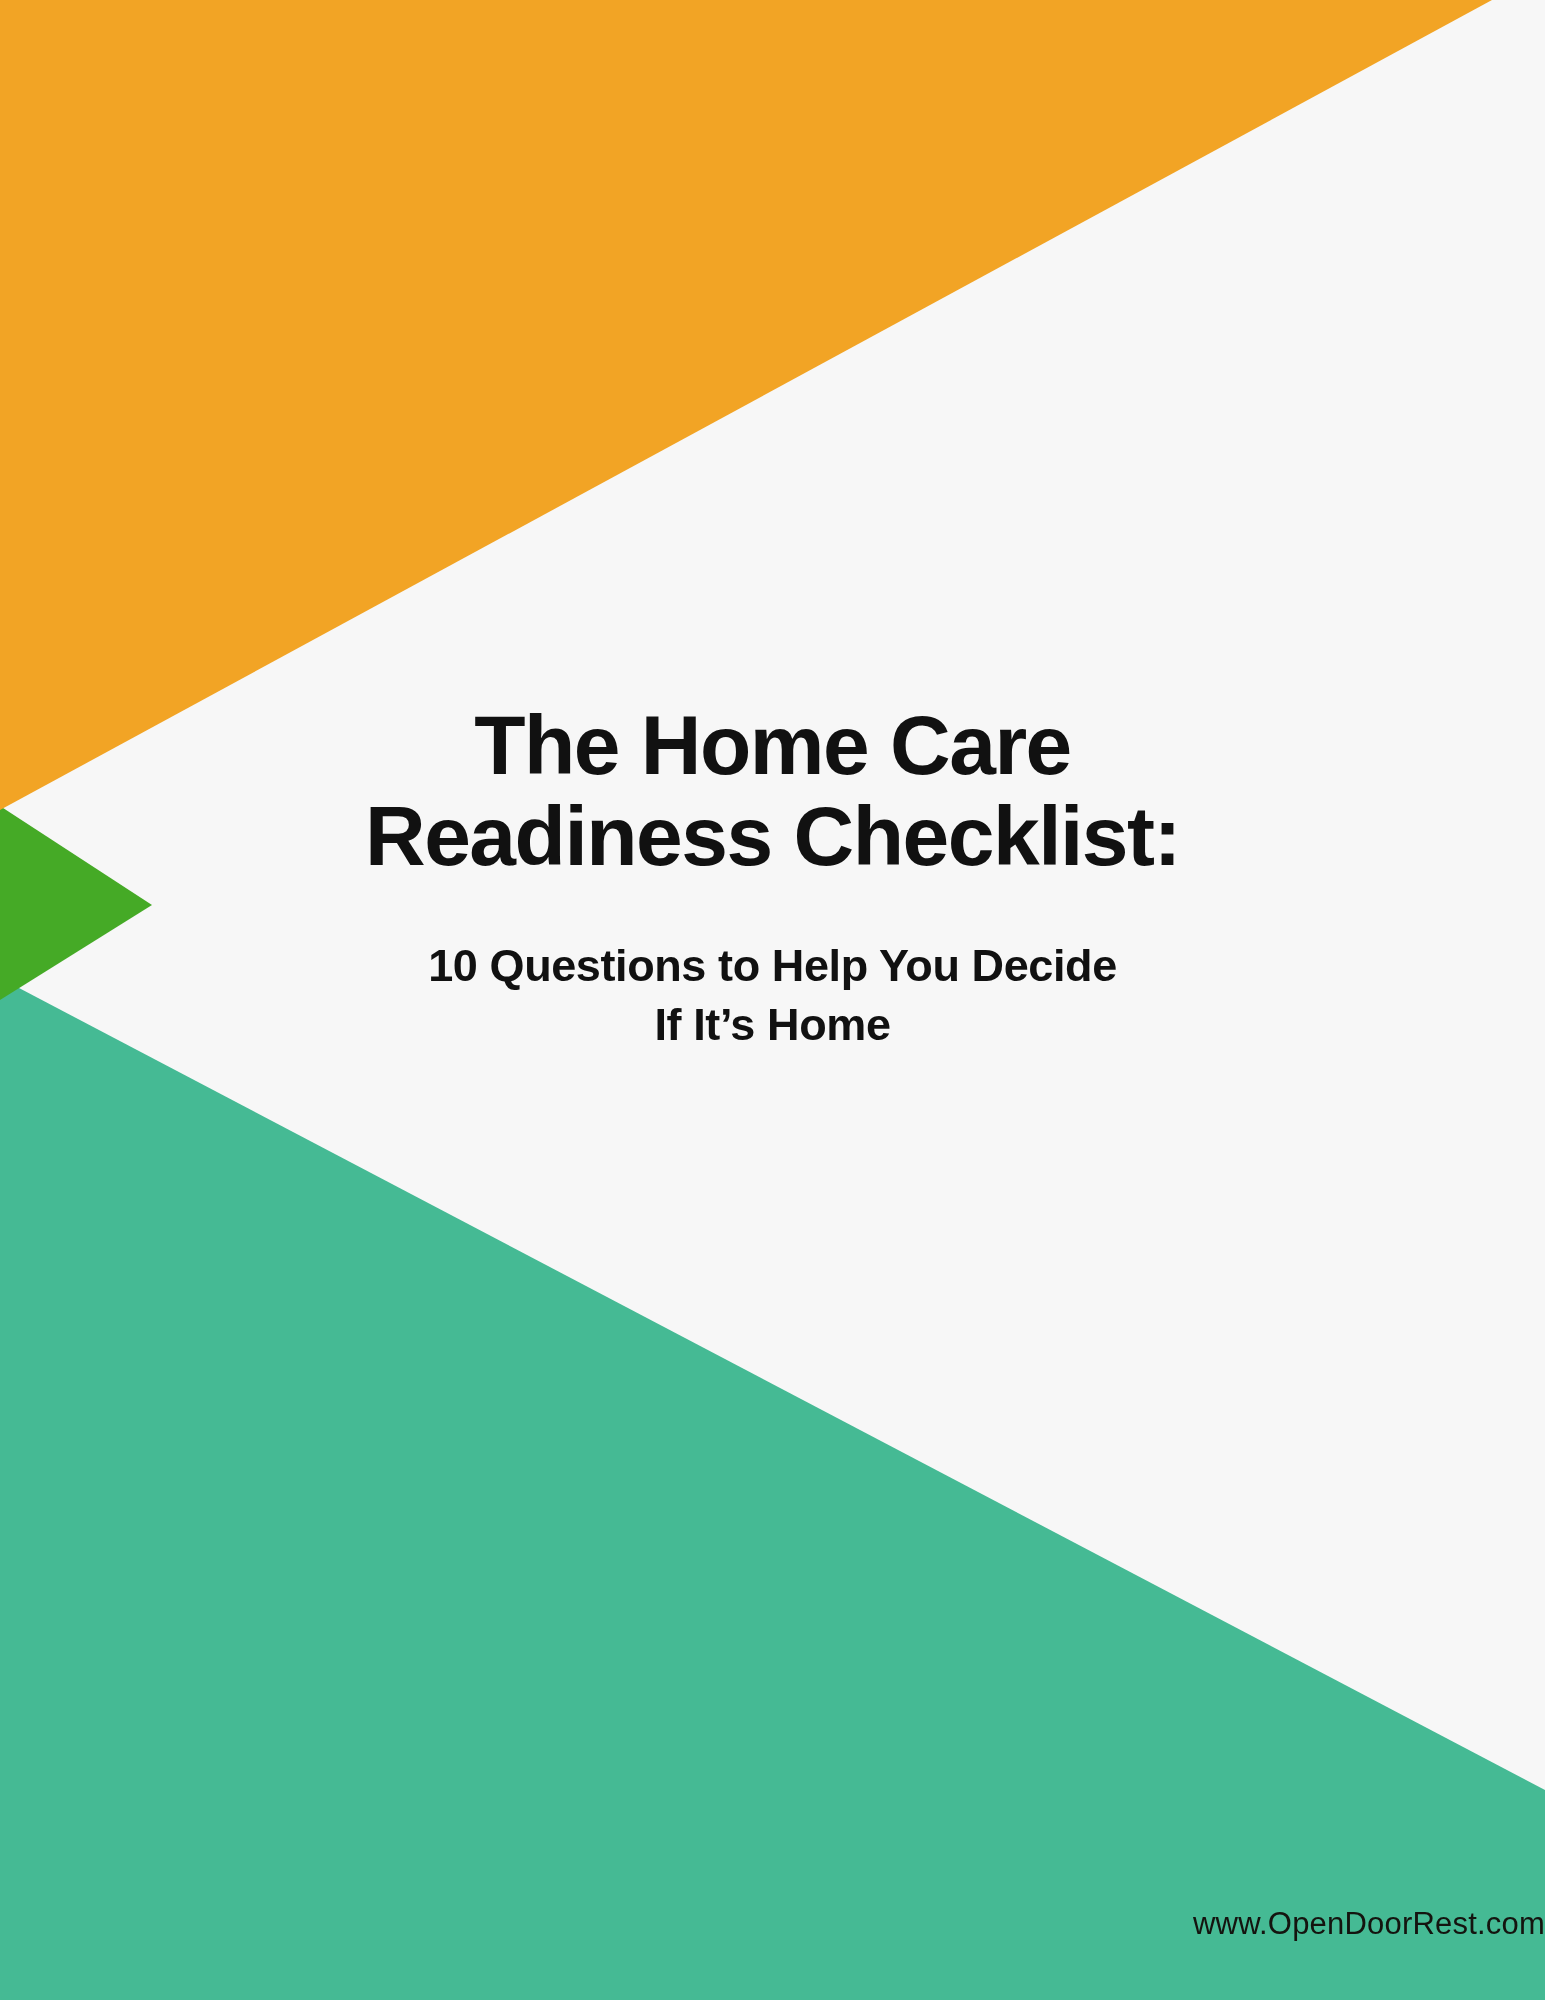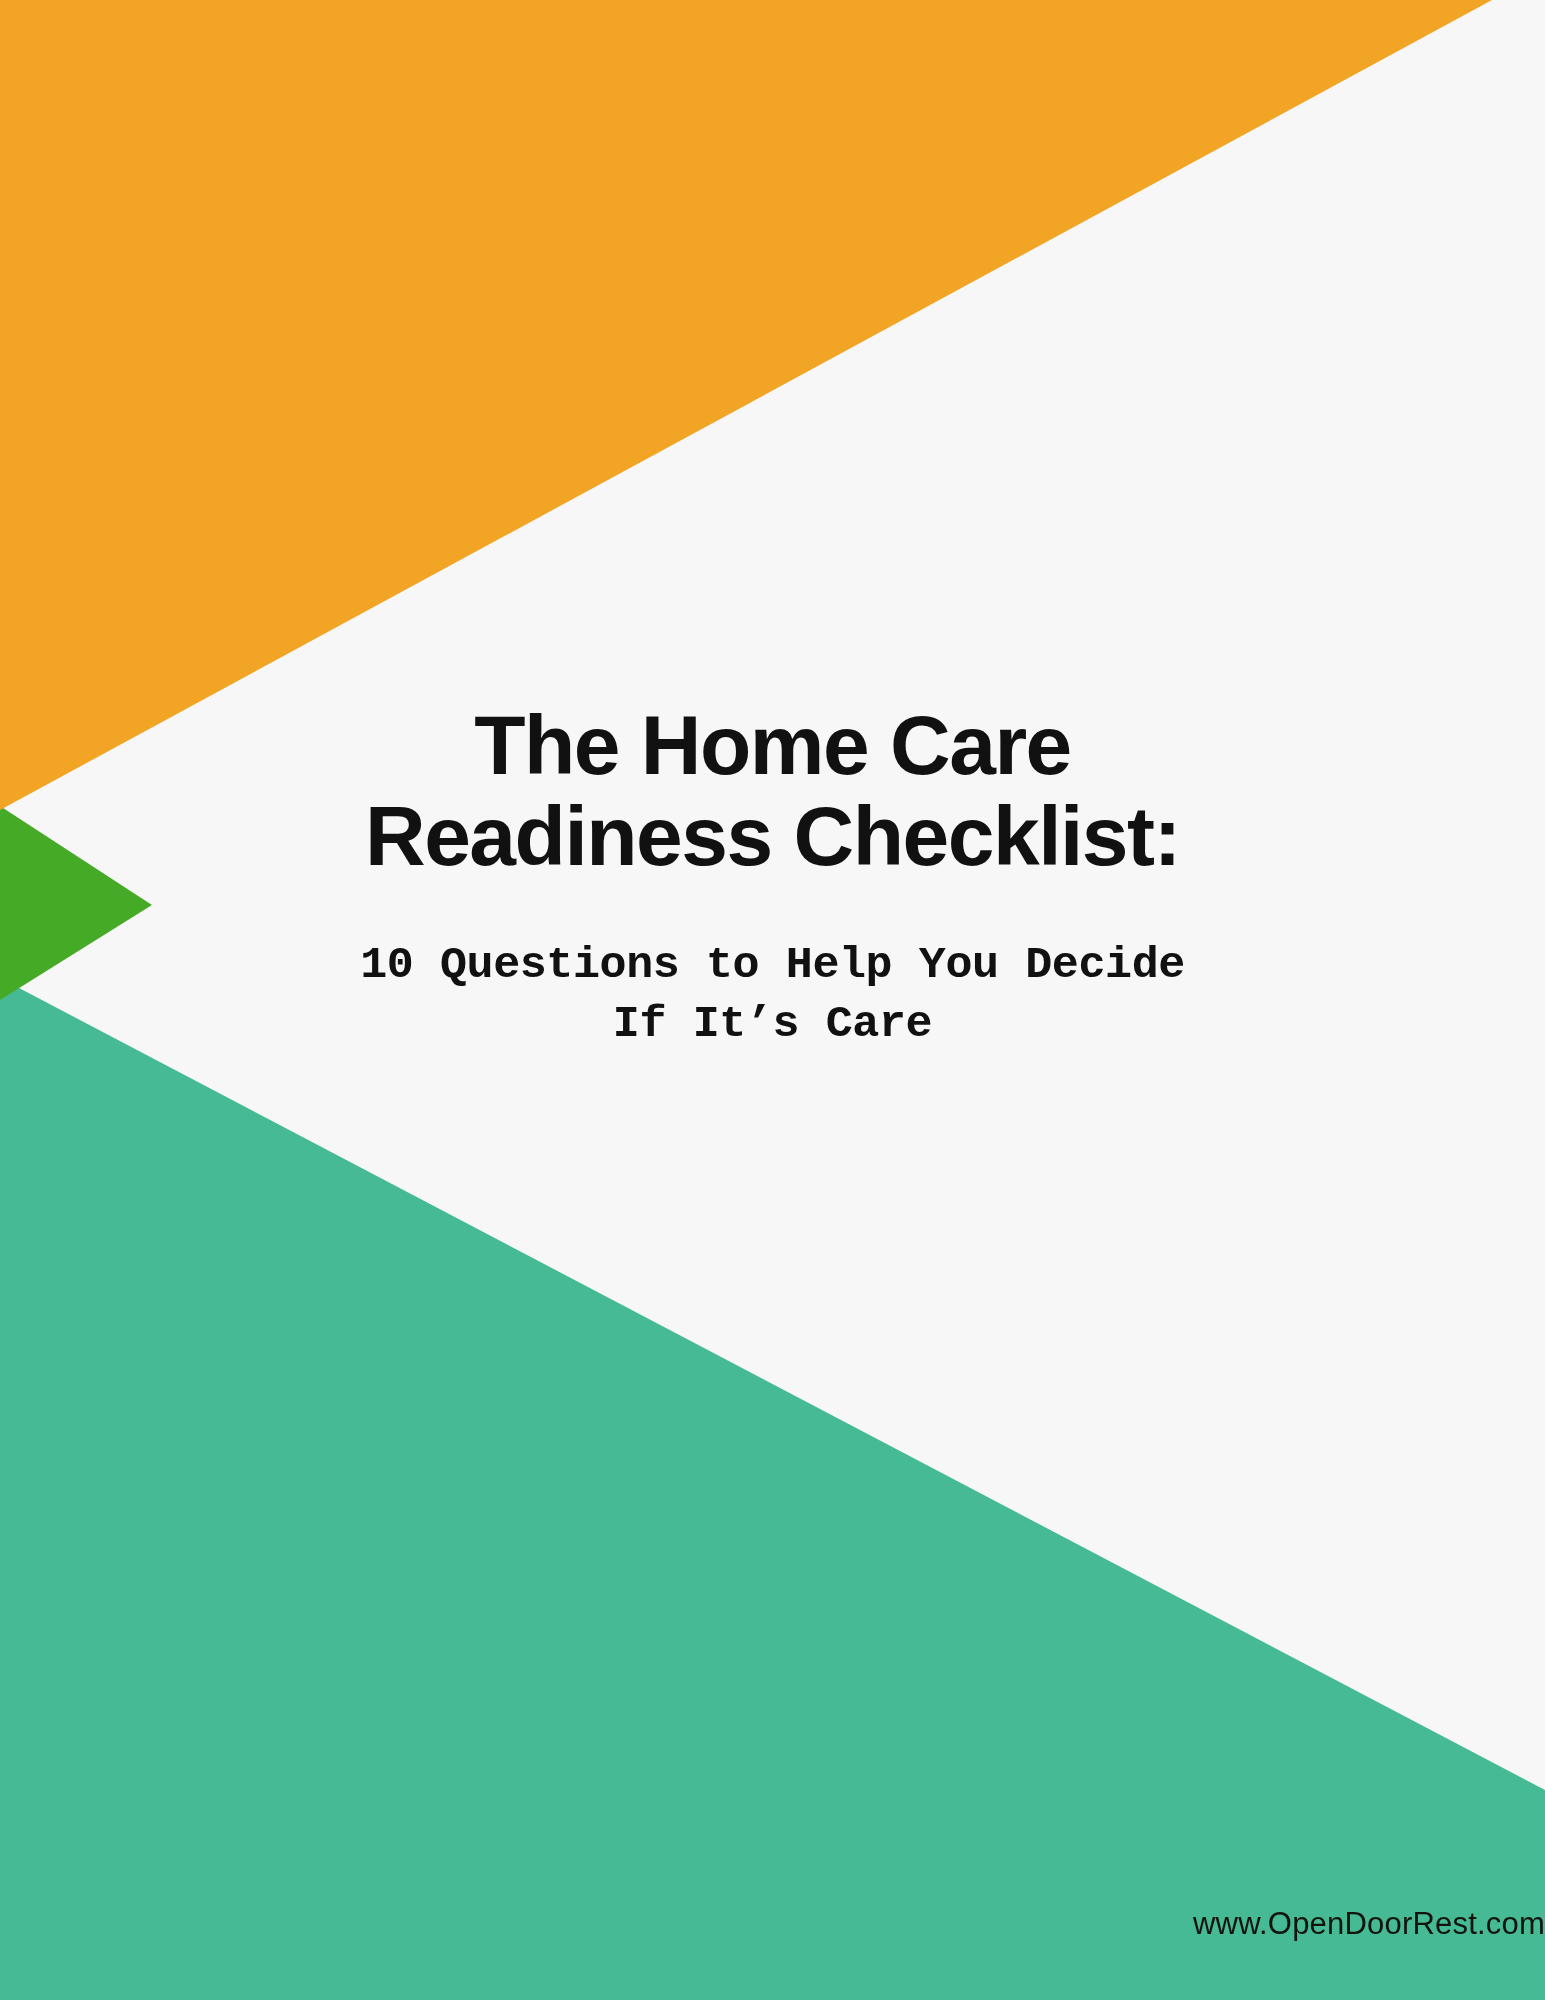--- a/index.html
+++ b/index.html
@@ -57,21 +57,21 @@
     line-height: 1.08;
     letter-spacing: -1.5px;
     color: #111111;
     max-width: 920px;
     margin-left: auto;
     margin-right: auto;
   }
 
   .doc-subtitle {
     margin: 56px auto 0 auto;
-    font-family: Liberation Mono, monospace;
+    font-family: Liberation Sans, sans-serif;
     font-weight: 700;
     font-size: 45px;
     line-height: 1.30;
     letter-spacing: -0.4px;
     color: #111111;
     max-width: 840px;
   }
 
   .footer {
     position: absolute;
@@ -109,21 +109,21 @@
   <div id="content">
 
     <div class="title-block">
       <h1 class="doc-title">
         <span>The Home Care</span><br>
         <span>Readiness Checklist:</span>
       </h1>
 
       <p class="doc-subtitle">
         <span>10 Questions to Help You Decide</span><br>
-        <span>If It’s Care</span>
+        <span>If It’s Home</span>
       </p>
     </div>
 
     <div class="footer">
       <a class="footer-url" href="#">www.OpenDoorRest.com</a>
     </div>
 
   </div>
 </div>
 

